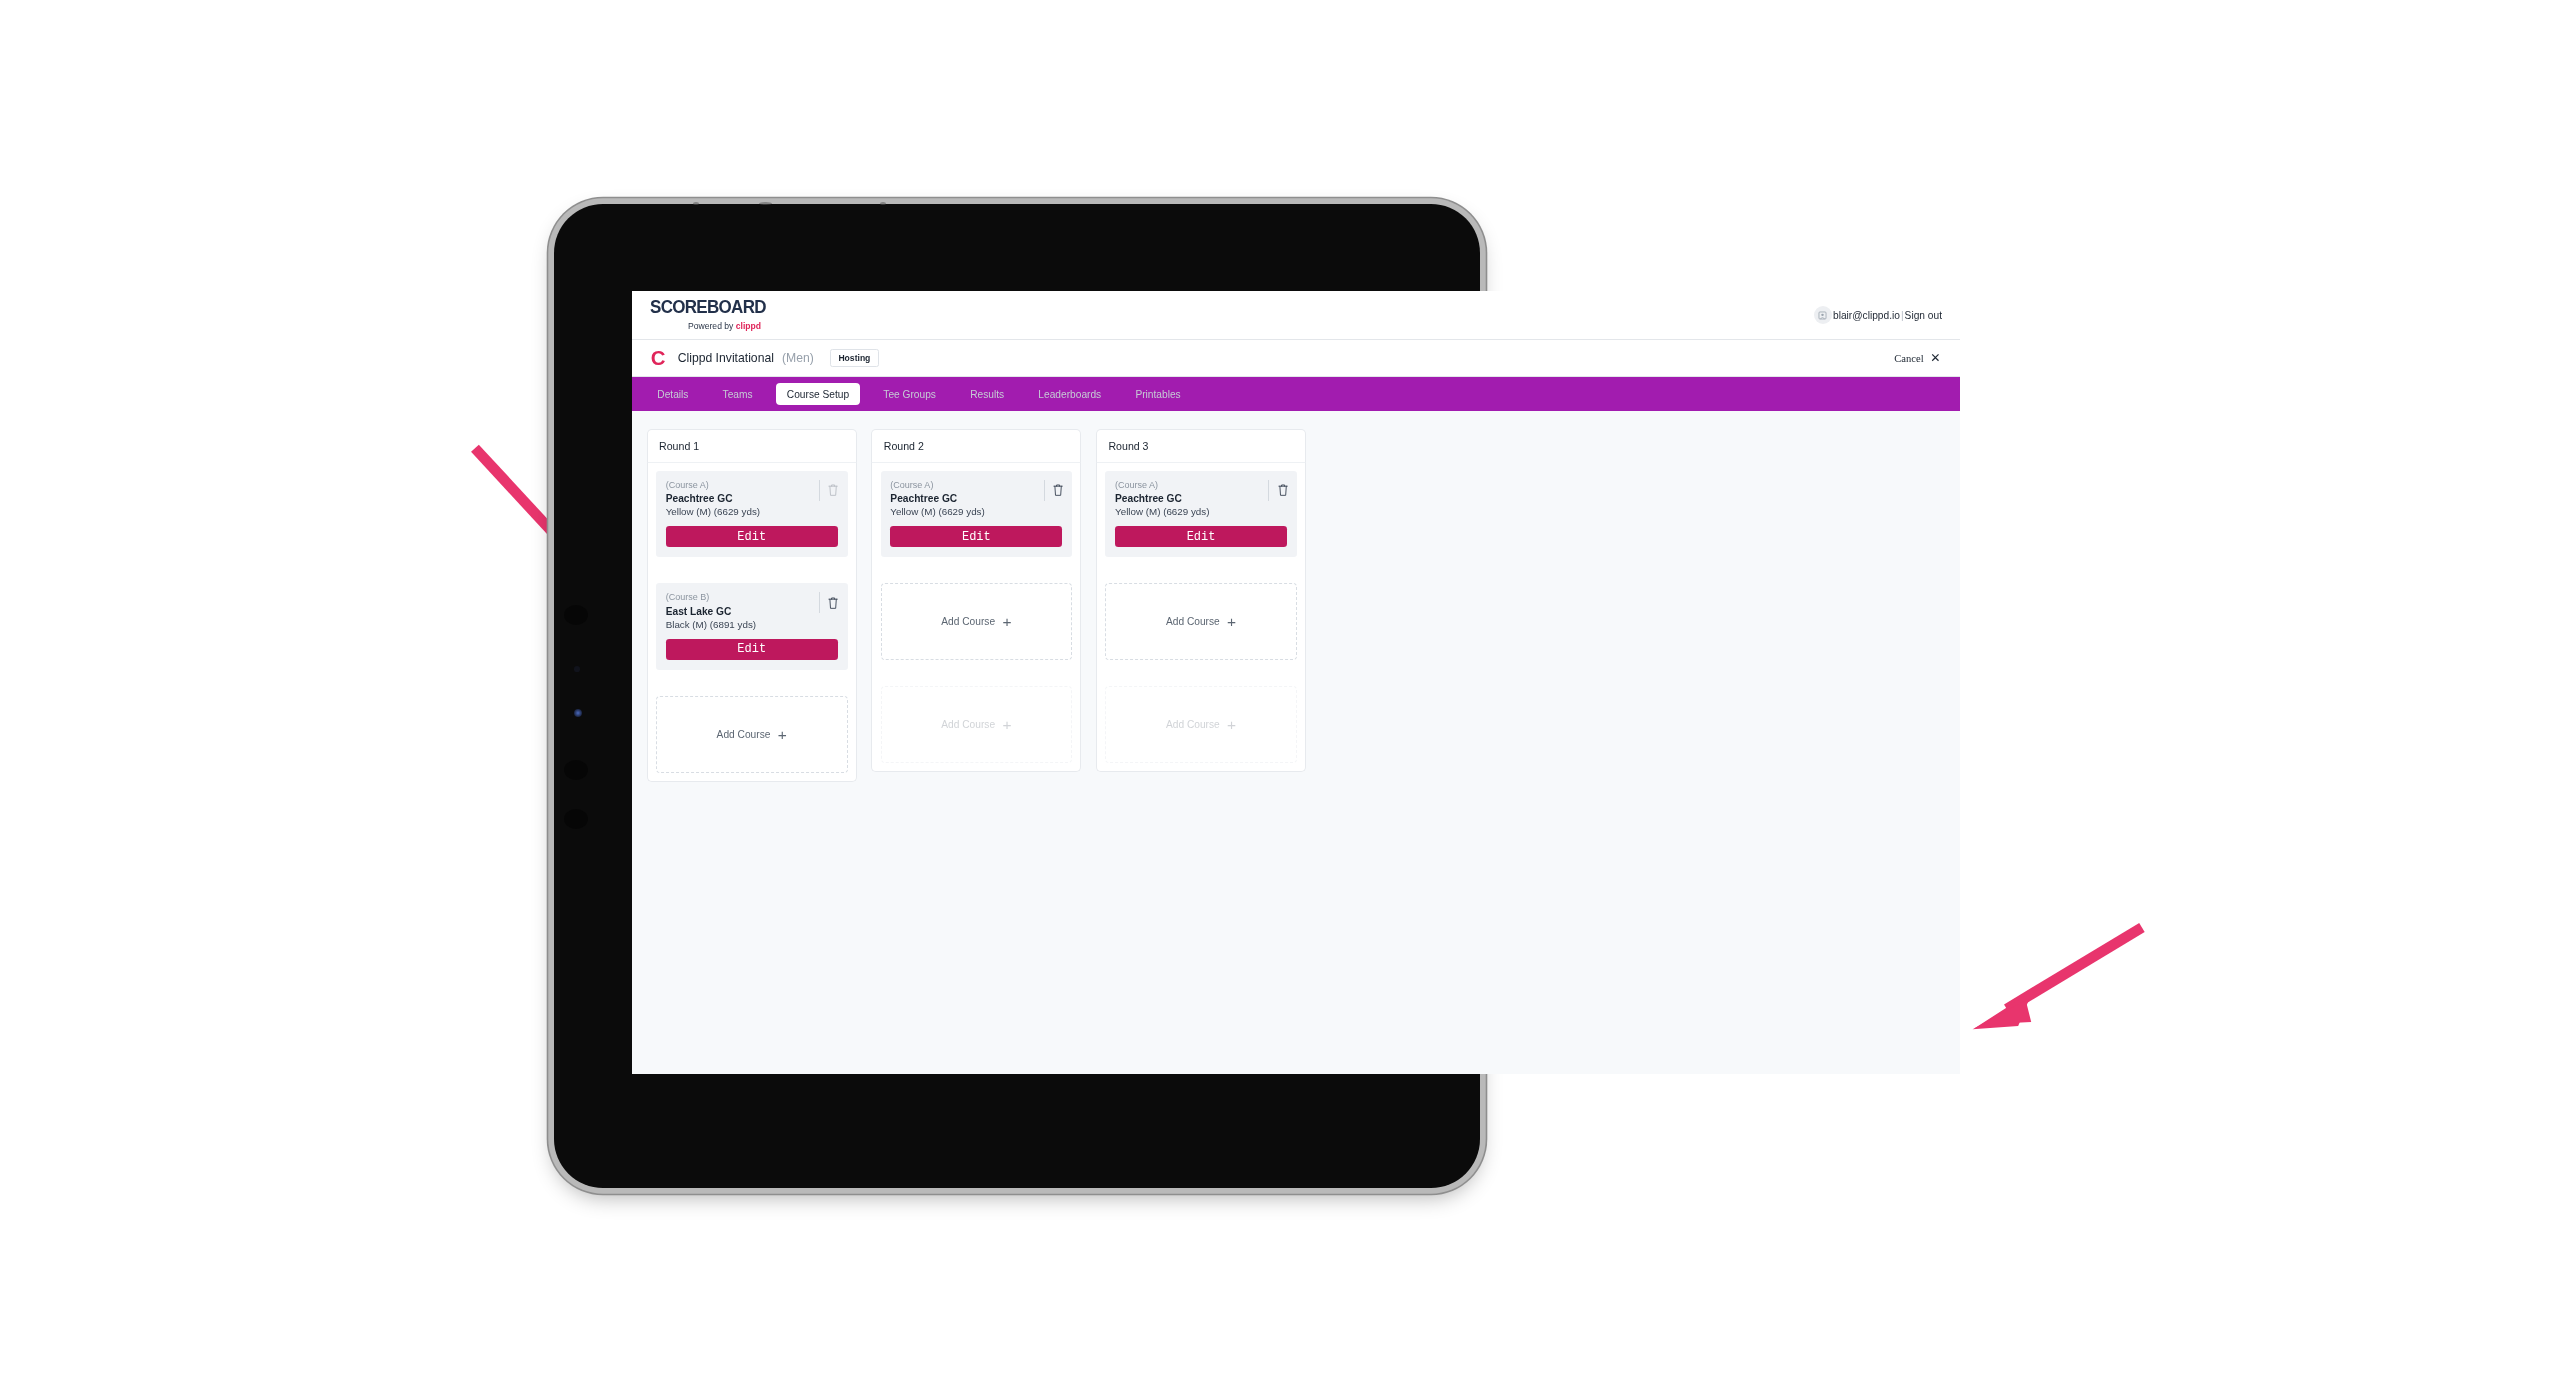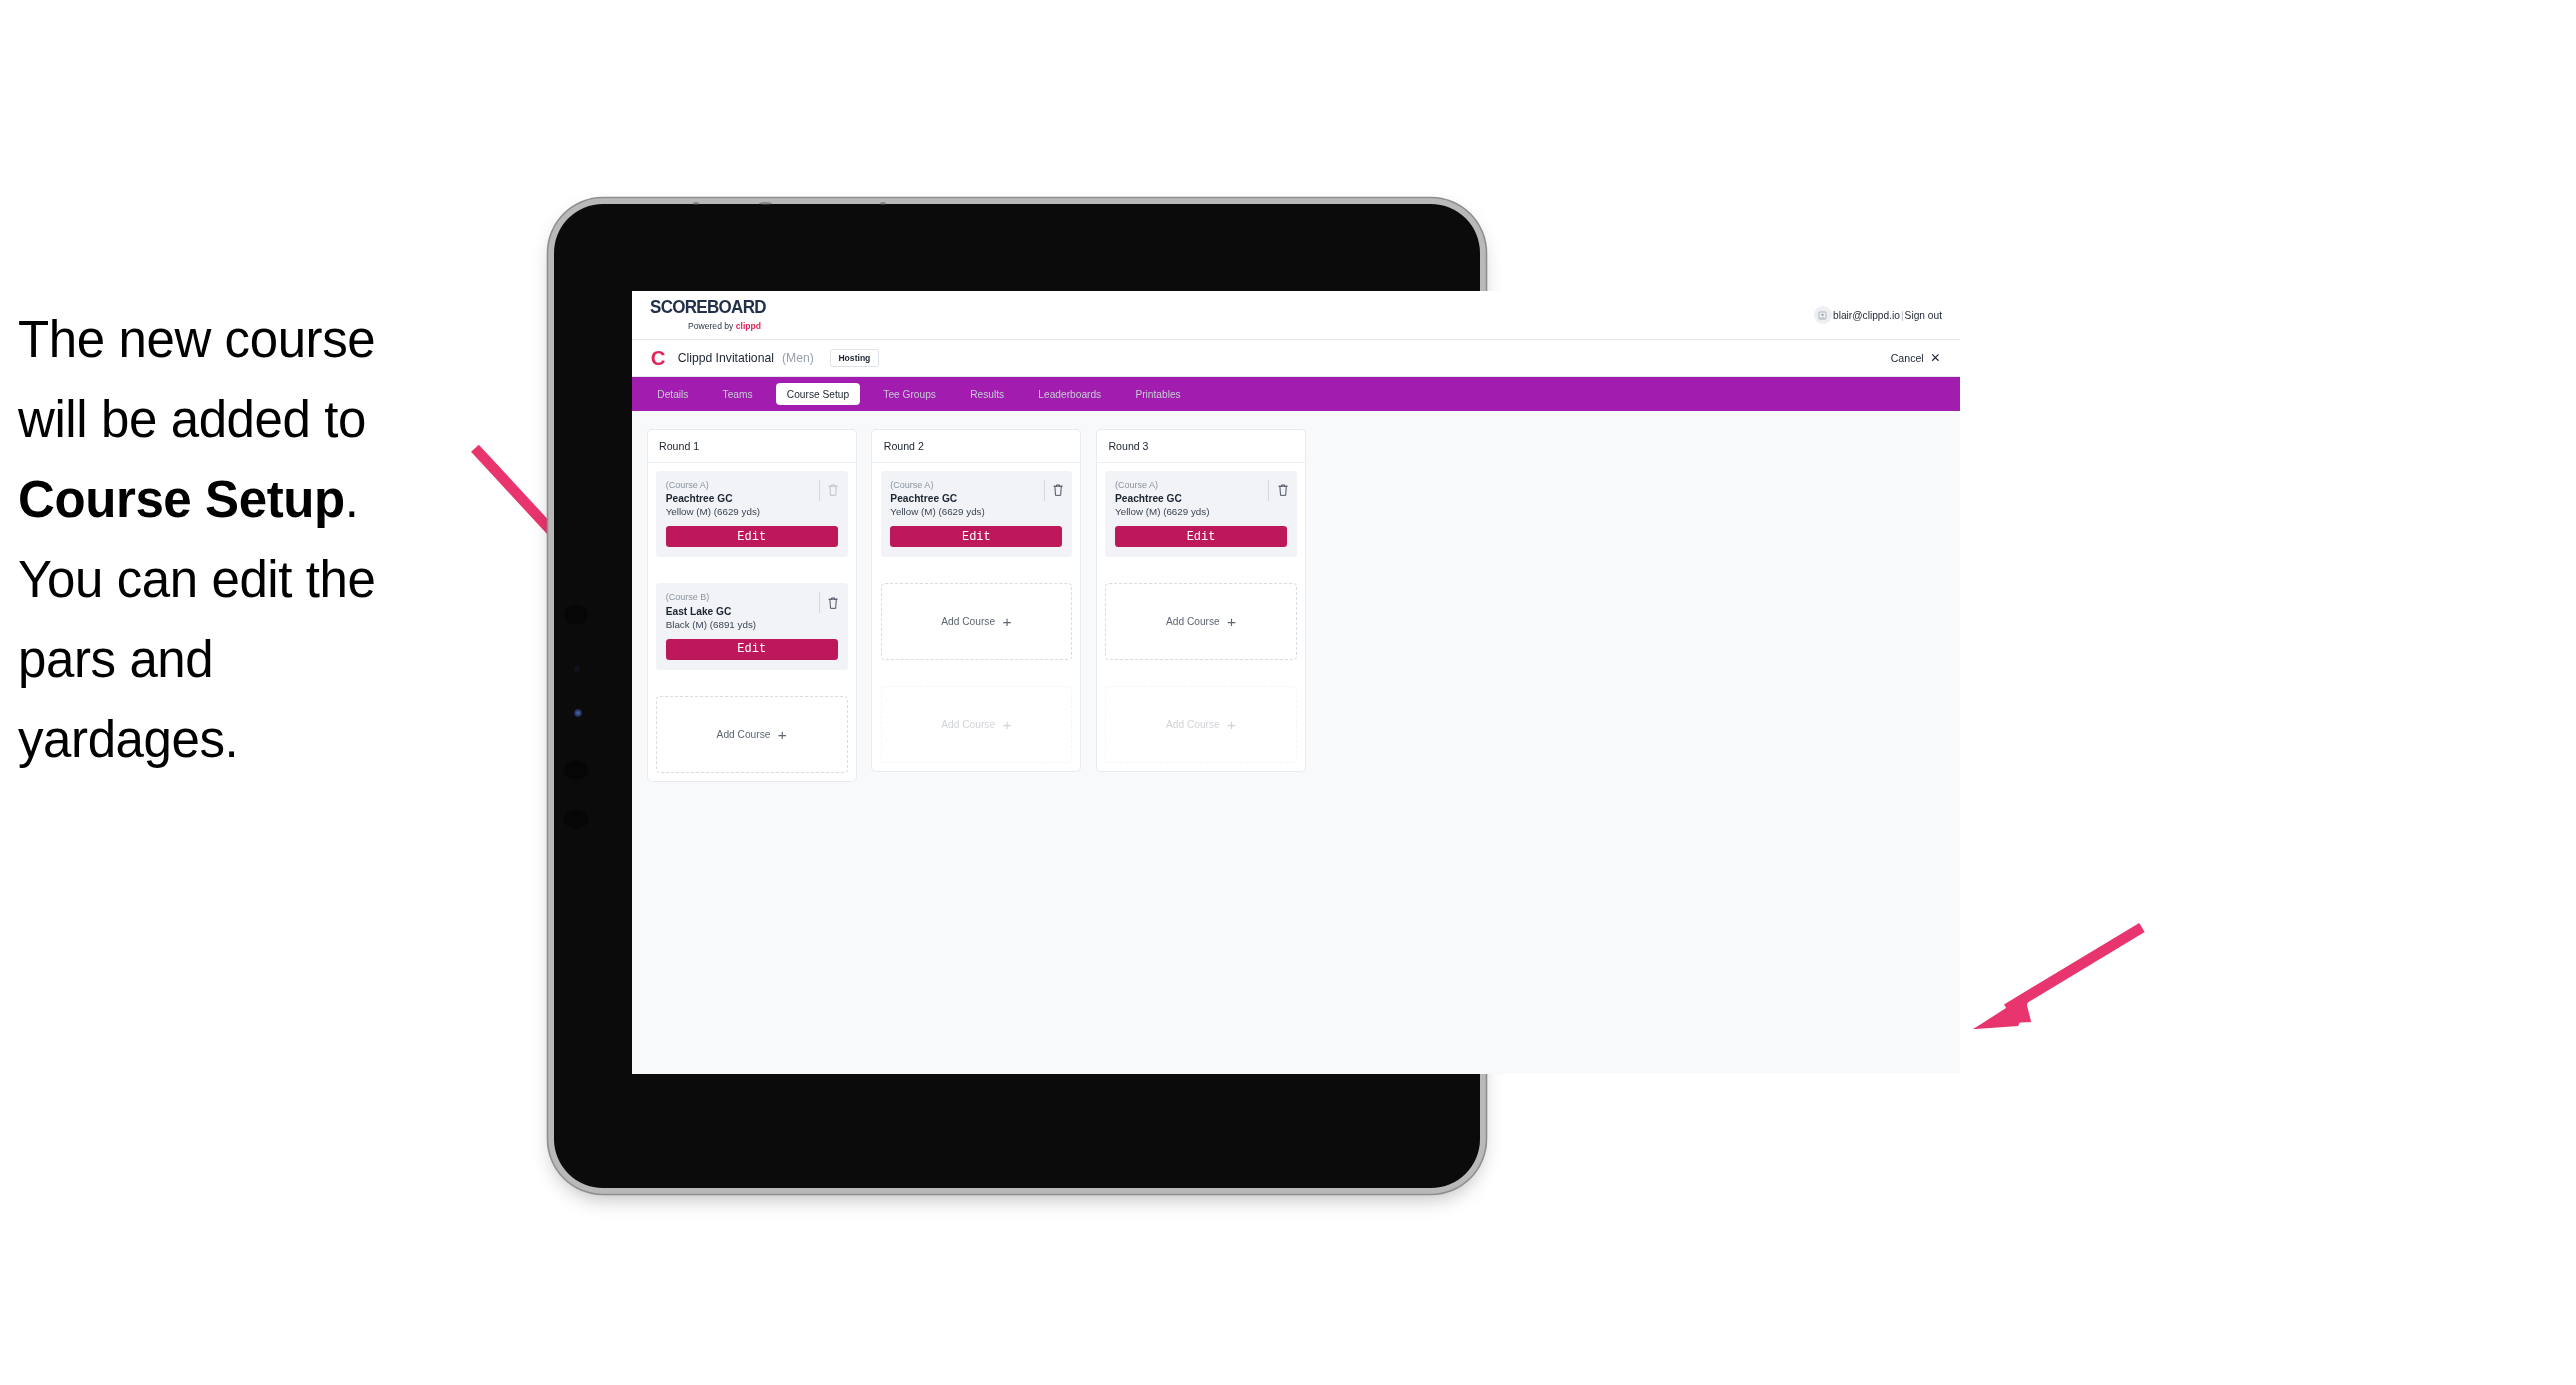--- a/index.html
+++ b/index.html
@@ -155,23 +155,24 @@
   }
   .tour-name { font-size:12.2px; color:#1b2430; font-weight:400; }
   .tour-gender { font-size:12.2px; color:#97a0ab; margin-left:-3.3px;}
   .hosting-badge {
     border:0.8px solid #dfe3e8; border-radius:2.4px;
     padding: 3.3px 7.3px; font-size:8.6px; font-weight:700;
     color:#1b2430; background:#fff;
     margin-left: 4.9px;
   }
   .cancel-btn {
-    margin-left:auto; display:flex; align-items:flex-start; gap:6.5px;
+    margin-left:auto; display:flex; align-items:flex-end; gap:6.5px;
     font-size:10.6px; color:#1b2430; cursor:pointer;
     padding-right: 1.6px;
+    font-family: Liberation Serif, serif;
   }
   .cancel-x { font-size:12.2px; line-height:1; }
 
   
   .tabbar {
     height: 34px;
     background: #a21caf;
     display:flex; align-items:center;
     padding: 0 14.7px; gap: 13px;
   }
@@ -247,23 +248,20 @@
     background:#fff;
   }
   .add-course .plus { font-size:15.5px; line-height:1; color:#5c6672; font-weight:300; }
   .add-course.ghost { opacity:.28; }
 </style>
 </head>
 <body>
 
 <div class="stage">
 
-  <div class="annot" id="annot-left">
-    <span>The new course will be added to </span><b>Course Setup</b><span>. You can edit the pars and yardages.</span>
-  </div>
 
 
   <svg class="arrow-svg" style="left:457px; top:440px; width:212px; height:204px;" viewBox="0 0 260 250">
     <line x1="22" y1="10" x2="205" y2="208" stroke="#e8356d" stroke-width="13" stroke-linecap="butt"></line>
     <polygon points="238,243 178,196 192,186 200,232 186,237" fill="#e8356d"></polygon>
     <polygon points="240,245 176,197 210,189 226,203" fill="#e8356d"></polygon>
   </svg>
 
   <svg class="arrow-svg" style="left:1956px; top:921px; width:196px; height:114px;" viewBox="0 0 240 140">
     <line x1="228" y1="8" x2="62" y2="108" stroke="#e8356d" stroke-width="13" stroke-linecap="butt"></line>

